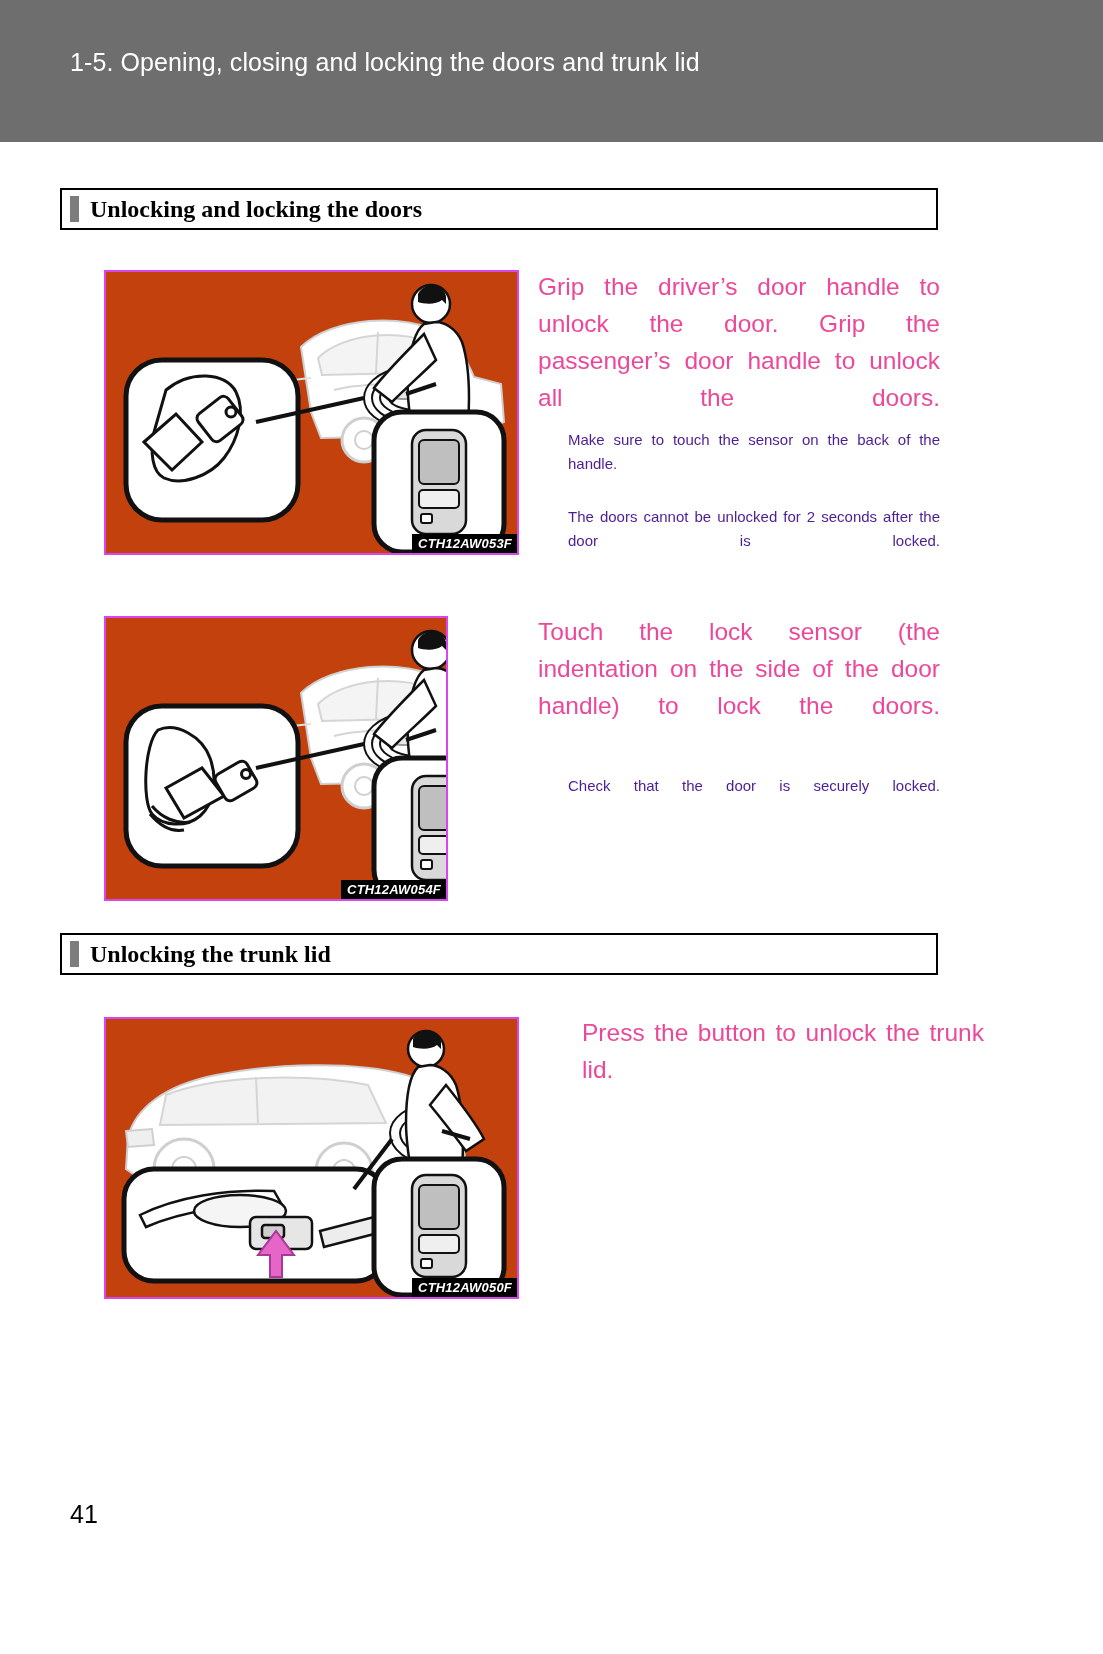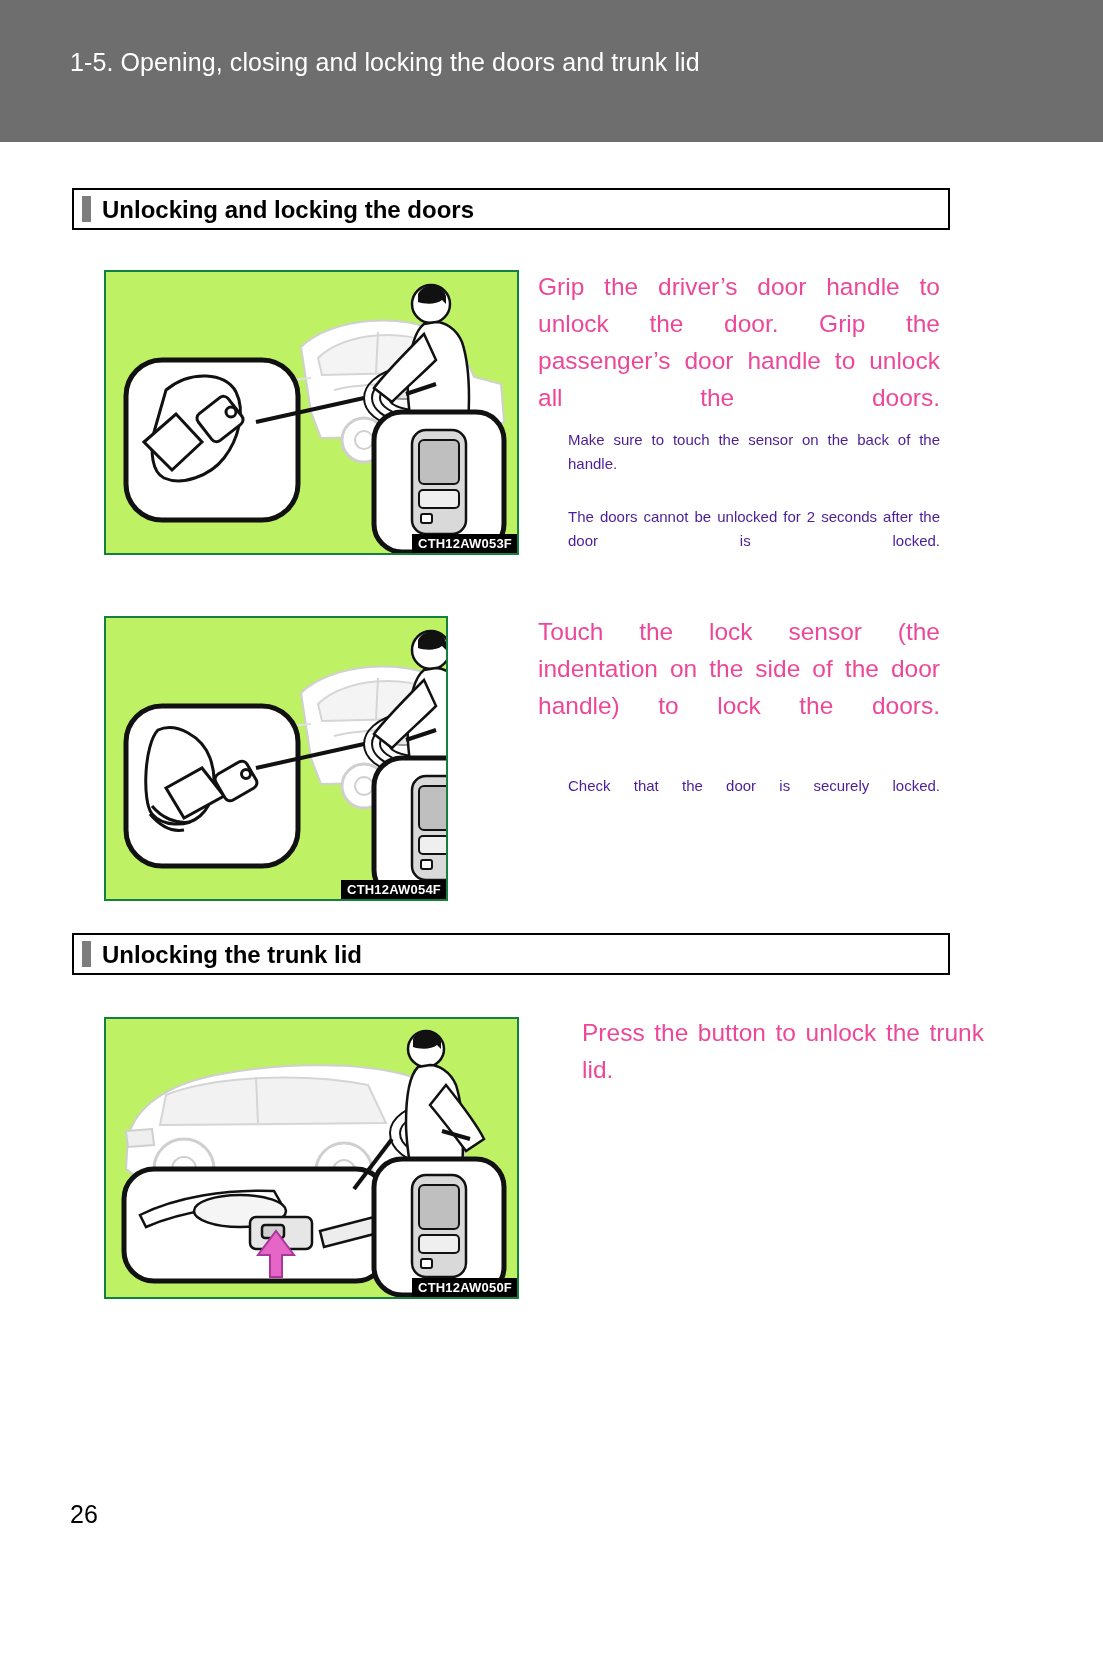--- a/index.html
+++ b/index.html
@@ -31,26 +31,27 @@
     top: 48px;
     font-size: 25px;
     color: #ffffff;
     letter-spacing: 0.1px;
     white-space: nowrap;
   }
 
   
   .section-bar {
     position: absolute;
-    left: 72px;
+    left: 60px;
     width: 878px;
     height: 42px;
     border: 2px solid #000;
     box-sizing: border-box;
     background: #fff;
+    font-family: Liberation Serif, serif;
   }
   .section-bar .tick {
     position: absolute;
     left: 8px;
     top: 6px;
     width: 9px;
     height: 26px;
     background: #7d7d7d;
   }
   .section-bar .sec-label {
@@ -58,24 +59,25 @@
     left: 28px;
     top: 6px;
     font-size: 24px;
     font-weight: bold;
     white-space: nowrap;
   }
 
   
   .figure {
     position: absolute;
-    border: 2px solid #15803d;
+    border: 2px solid #d946ef;
     box-sizing: border-box;
-    background: #bef264;
+    background: #c2410c;
     overflow: hidden;
+    font-style: italic;
   }
   .fig-code {
     position: absolute;
     right: 0px;
     bottom: 0px;
     background: #000;
     color: #fff;
     font-size: 13px;
     font-weight: bold;
     padding: 2px 5px 2px 6px;
@@ -295,13 +297,13 @@
       <rect x="315" y="240" width="11" height="9" rx="2" fill="#ffffff" stroke="#111" stroke-width="2"></rect>
     </g>
   </svg>
   <div class="fig-code">CTH12AW050F</div>
 </div>
 
 <div class="body-text just-all" style="left:538px; top:1014px; width:402px;margin-left:44px;">
   <p>Press the button to unlock the trunk lid.</p>
 </div>
 
-<div class="page-number">26</div>
+<div class="page-number">41</div>
 
 </body></html>

